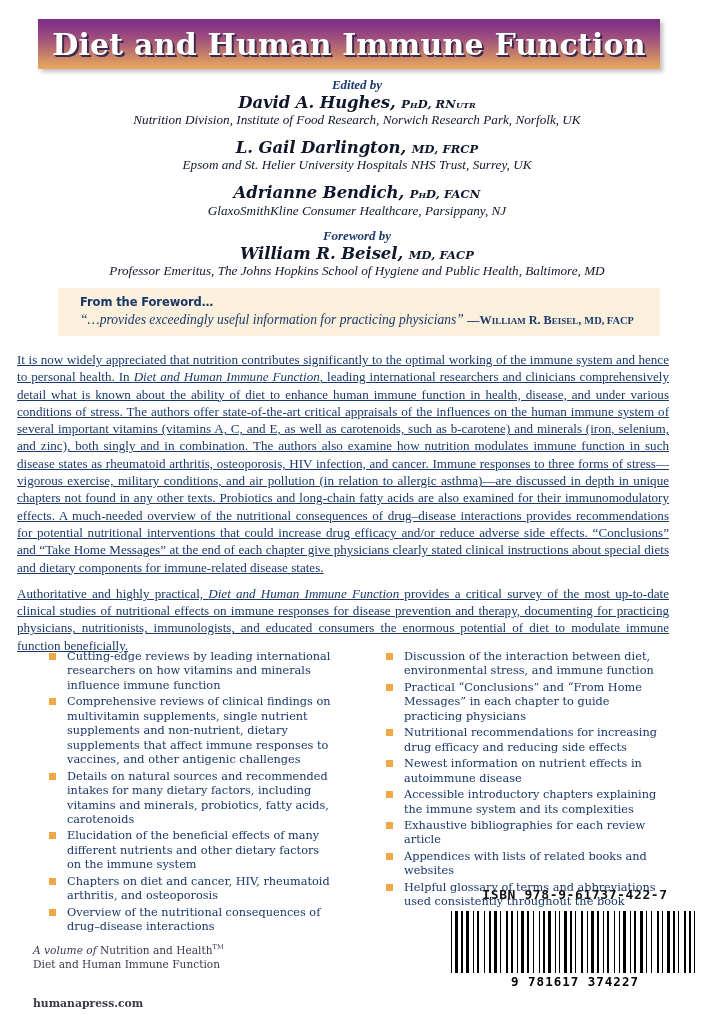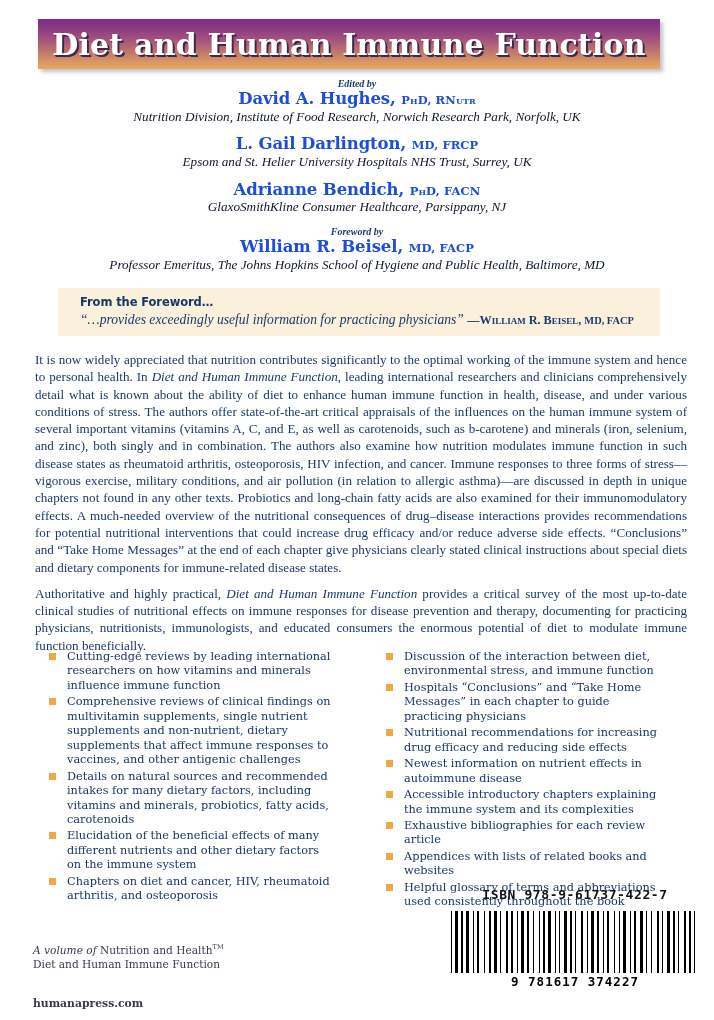--- a/index.html
+++ b/index.html
@@ -44,30 +44,31 @@
     position: absolute;
     left: 0;
     top: 78px;
     width: 714px;
     text-align: center;
     line-height: 1.12;
   }
   .ed-label {
     font-style: italic;
     font-weight: bold;
-    font-size: 10px;
+    font-size: 13px;
     color: #1b3a6b;
     margin-bottom: 1px;
   }
   .ed-name {
     font-family: "DejaVu Serif", "Liberation Serif", serif;
     font-weight: bold;
     font-size: 16.5px;
-    color: #1d4ed8;
+    color: #0f172a;
     letter-spacing: -0.1px;
+    font-style: italic;
   }
   .ed-name .degrees {
     font-size: 11.5px;
     font-variant: small-caps;
     font-weight: bold;
     letter-spacing: 0.1px;
   }
   .ed-affil {
     font-style: italic;
     font-size: 13.2px;
@@ -108,23 +109,24 @@
     font-size: 12.2px;
   }
   #foreword-box .fw-attrib .deg {
     font-size: 10.4px;
     font-weight: bold;
   }
 
   
   #body-copy {
     position: absolute;
-    left: 35px;
+    left: 17px;
     top: 351px;
     width: 652px;
+    text-decoration: underline;
   }
   #body-copy p {
     margin: 0 0 9px 0;
     font-size: 13.1px;
     line-height: 1.322;
     text-align: justify;
     color: #1b3a6b;
   }
   #body-copy p i { font-style: italic; }
 
@@ -289,26 +291,27 @@
 </div>
 
 <div id="features">
   <div class="col">
     <ul>
       <li><span class="sq"></span><span>Cutting-edge reviews by leading international researchers on how vitamins and minerals influence immune function</span></li>
       <li><span class="sq"></span><span>Comprehensive reviews of clinical findings on multivitamin supplements, single nutrient supplements and non-nutrient, dietary supplements that affect immune responses to vaccines, and other antigenic challenges</span></li>
       <li><span class="sq"></span><span>Details on natural sources and recommended intakes for many dietary factors, including  vitamins and minerals, probiotics, fatty acids, carotenoids</span></li>
       <li><span class="sq"></span><span>Elucidation of the beneficial effects of many different nutrients and other dietary factors on the immune system</span></li>
       <li><span class="sq"></span><span>Chapters on diet and cancer, HIV, rheumatoid arthritis, and osteoporosis</span></li>
+      <li><span class="sq"></span><span>Overview of the nutritional consequences of drug–disease interactions</span></li>
     </ul>
   </div>
   <div class="col">
     <ul>
       <li><span class="sq"></span><span>Discussion of the interaction between diet, environmental stress, and immune function</span></li>
-      <li><span class="sq"></span><span>Hospitals  “Conclusions” and “Take Home Messages” in each chapter to guide practicing physicians</span></li>
+      <li><span class="sq"></span><span>Practical  “Conclusions” and “From Home Messages” in each chapter to guide practicing physicians</span></li>
       <li><span class="sq"></span><span>Nutritional recommendations for increasing drug efficacy and reducing side effects</span></li>
       <li><span class="sq"></span><span>Newest information on nutrient effects in autoimmune disease</span></li>
       <li><span class="sq"></span><span>Accessible introductory chapters explaining the immune system and its complexities</span></li>
       <li><span class="sq"></span><span>Exhaustive bibliographies for each review article</span></li>
       <li><span class="sq"></span><span>Appendices with lists of related books and websites</span></li>
       <li><span class="sq"></span><span>Helpful glossary of terms and abbreviations used consistently throughout the book</span></li>
     </ul>
   </div>
 </div>
 

